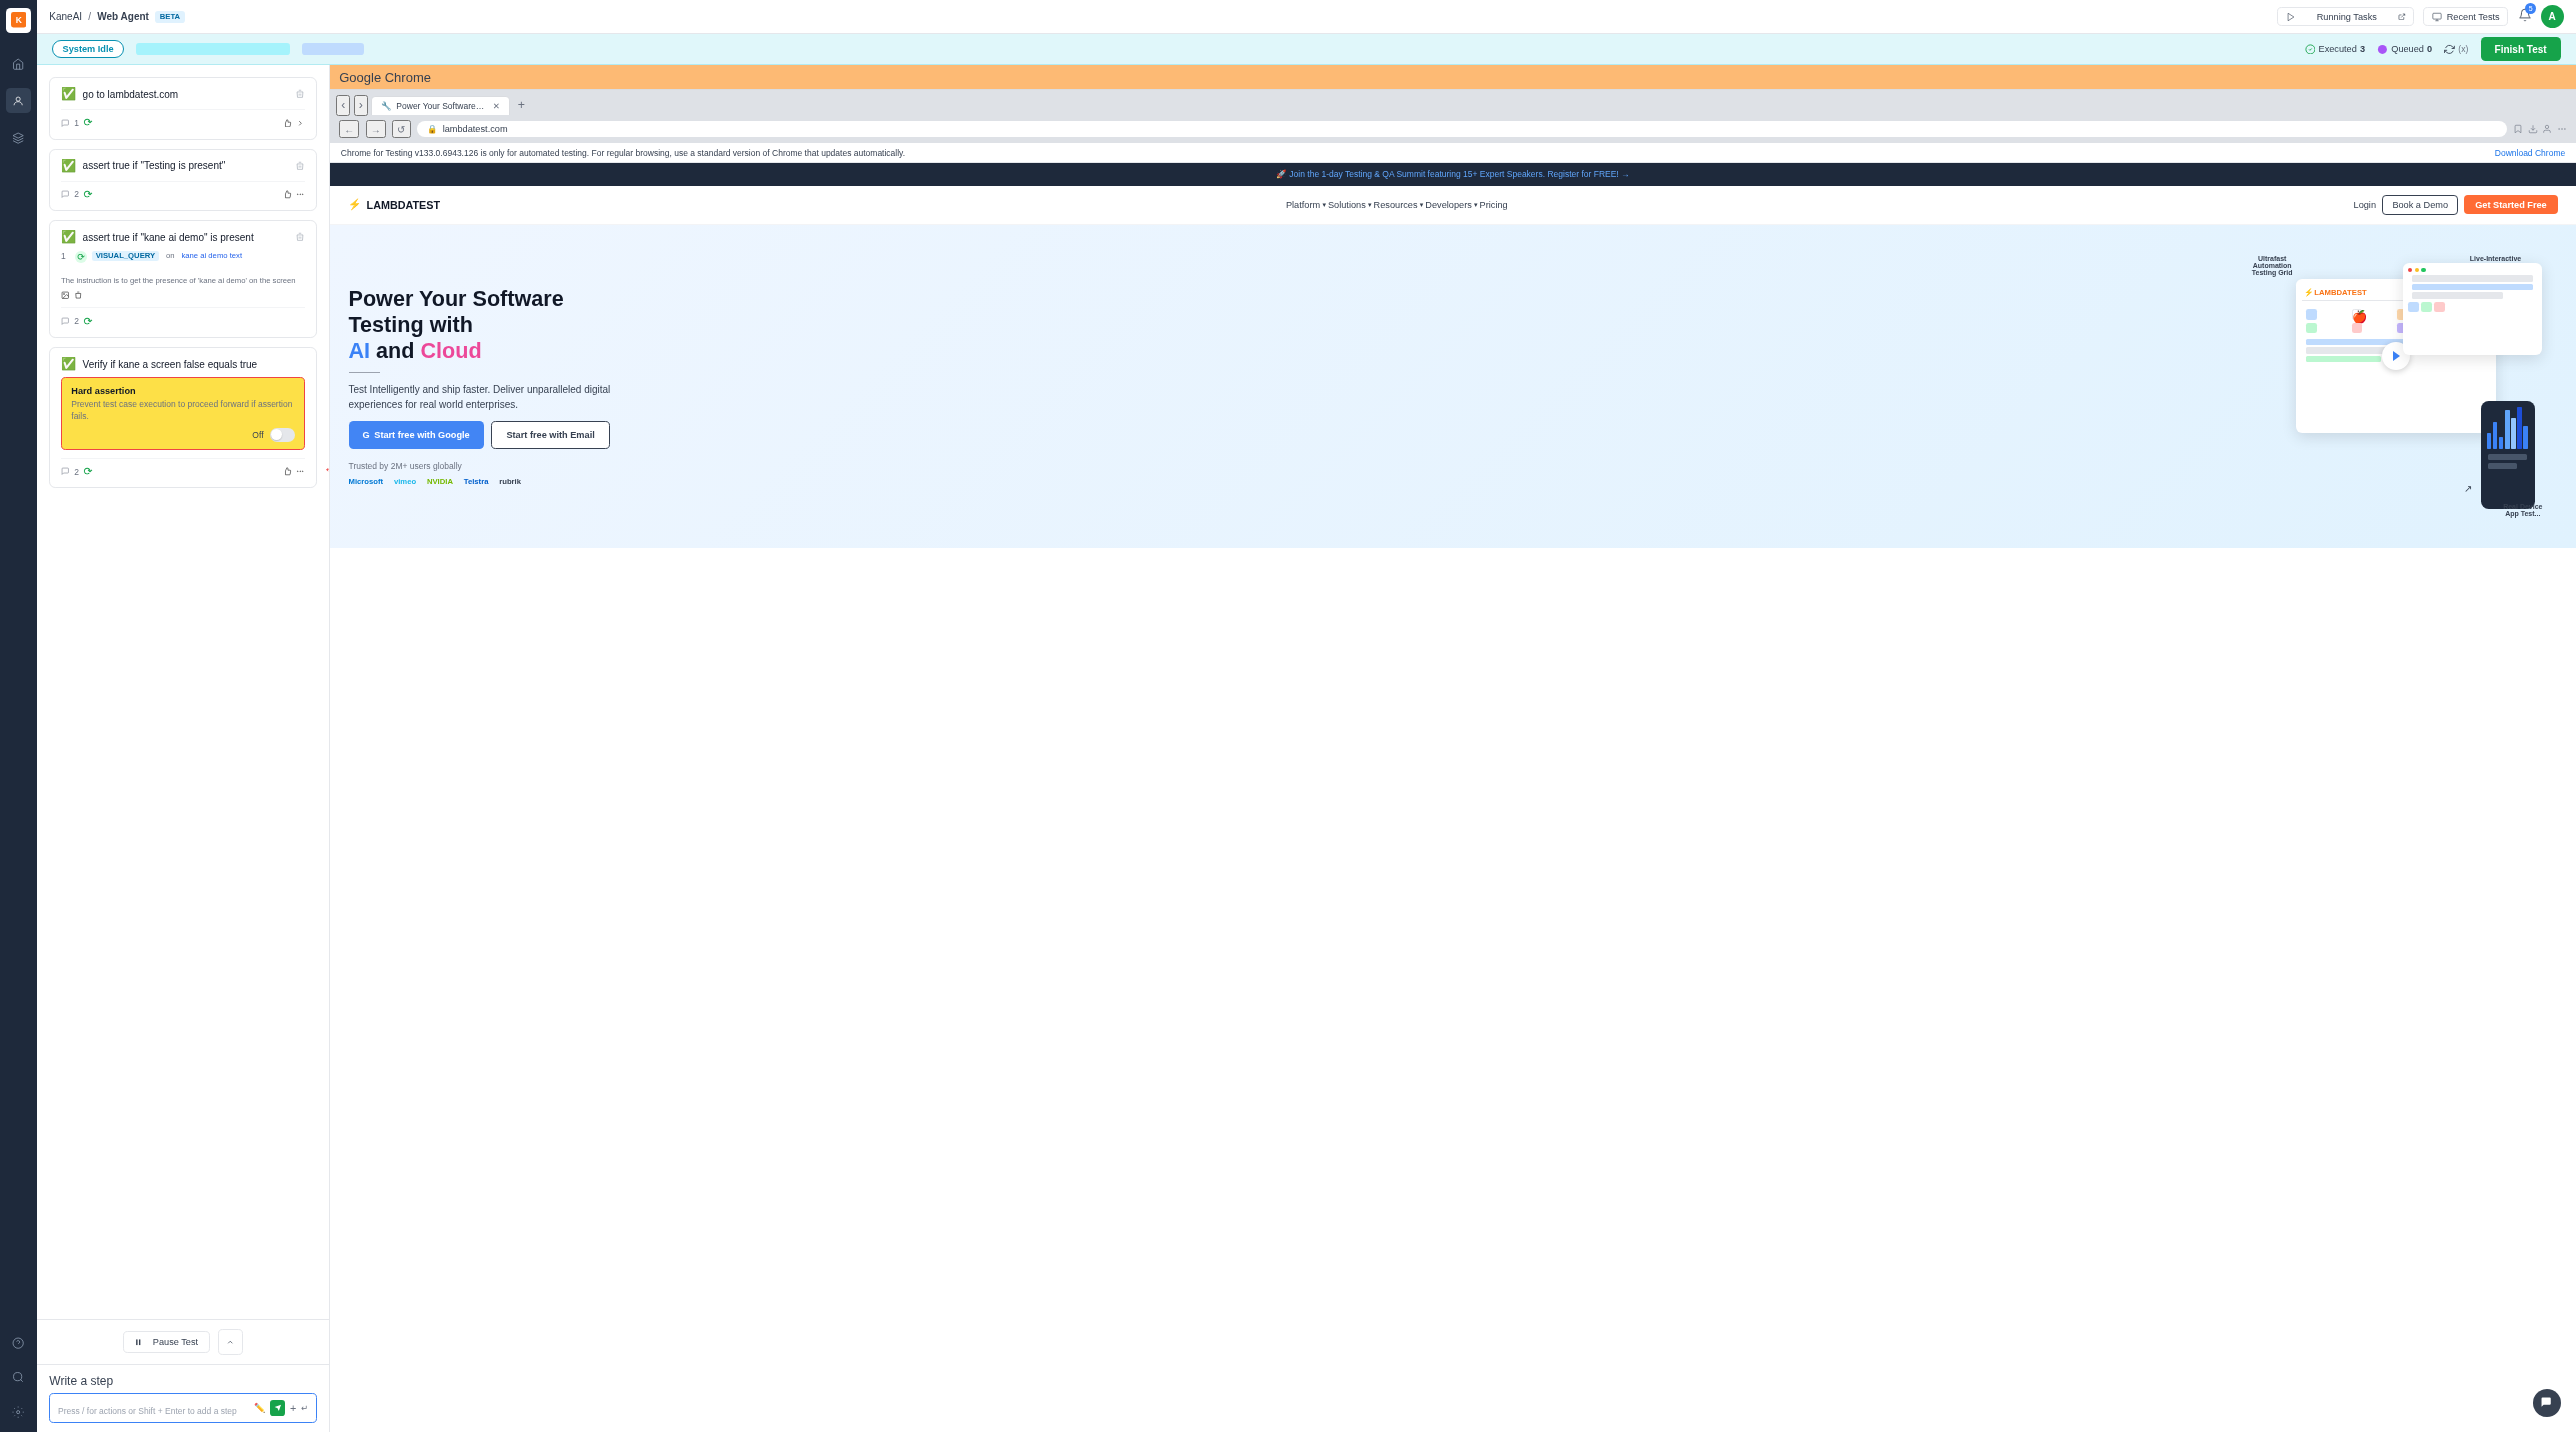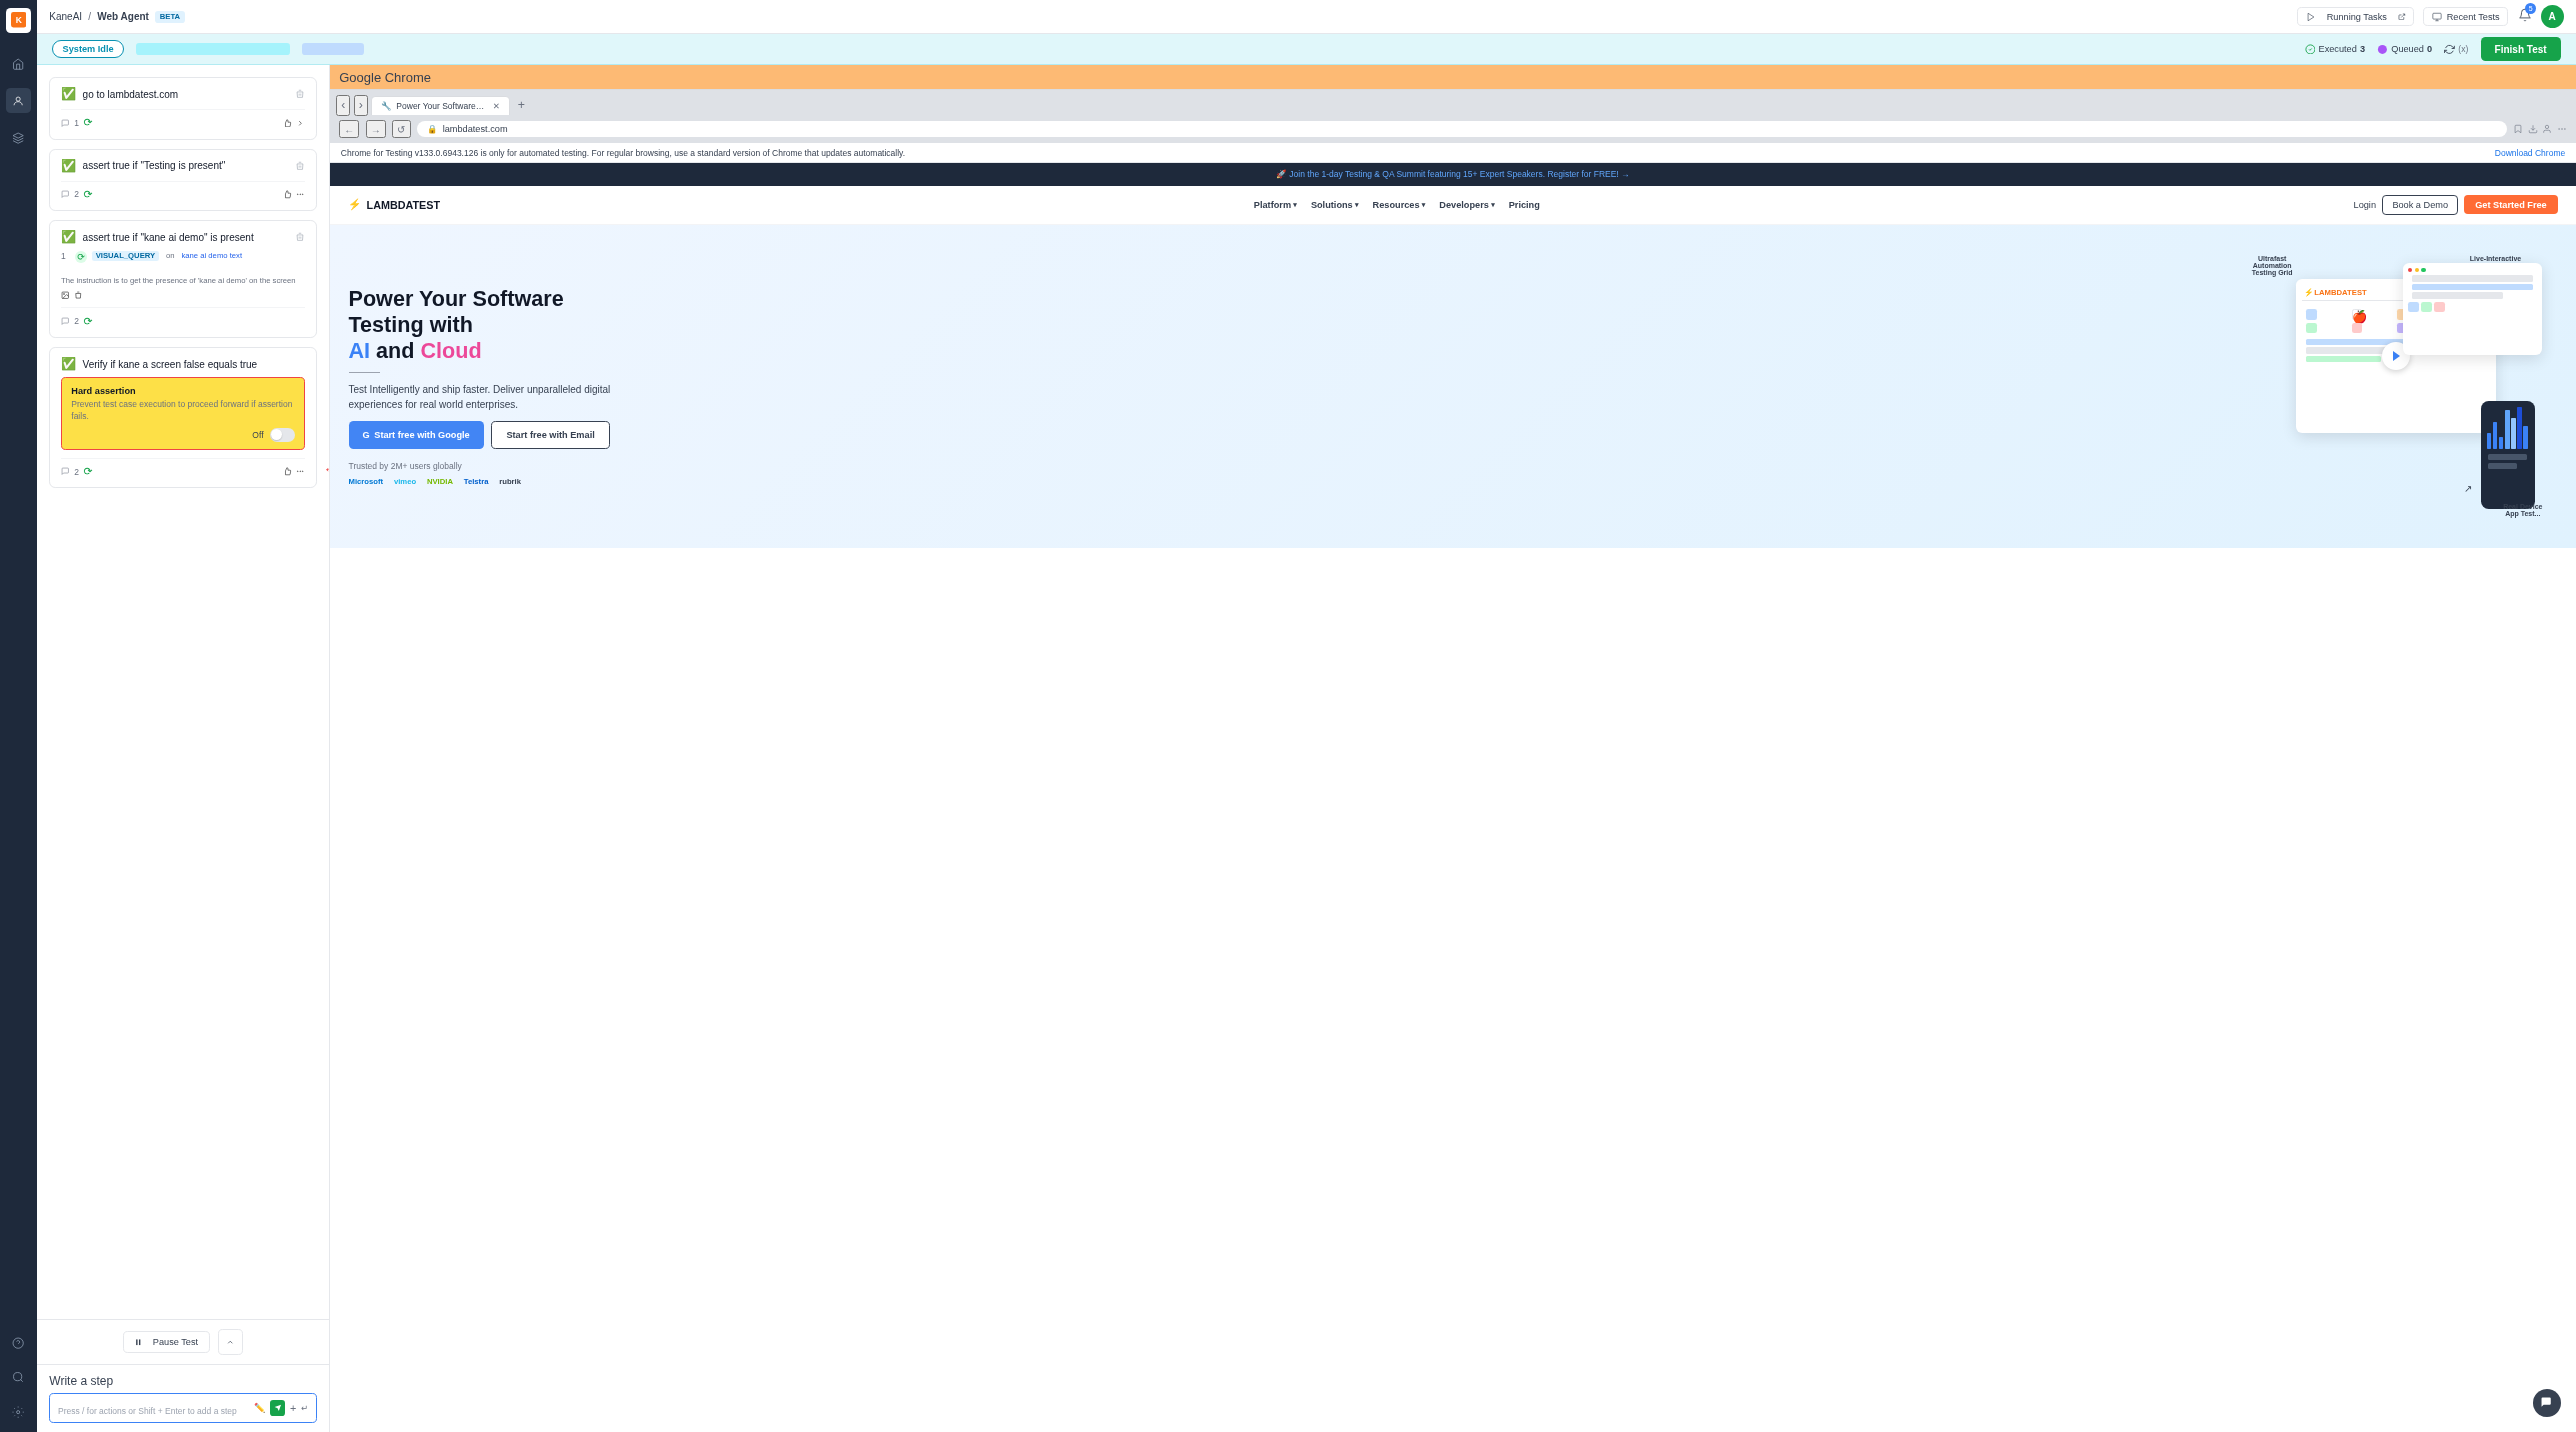--- a/index.html
+++ b/index.html
@@ -8,21 +8,21 @@
     
     .top-header {
       display: flex; align-items: center; justify-content: space-between;
       background: #fff; border-bottom: 0.8px solid #e5e7eb;
       padding: 0 12.3px; height: 34px; position: fixed; top: 0; left: 0; right: 0; z-index: 100;
     }
     .header-left { display: flex; align-items: center; gap: 6.2px; font-size: 10px; color: #374151; }
     .header-breadcrumb { color: #6b7280; }
     .header-right { display: flex; align-items: center; gap: 9.2px; }
     .running-tasks-btn {
-      display: flex; align-items: center; gap: 11px;
+      display: flex; align-items: center; gap: 21px;
       border: 0.8px solid #e5e7eb; background: #fff; padding: 3.9px 7.7px;
       border-radius: 4.6px; font-size: 9.2px; cursor: pointer; color: #374151;
     }
     .recent-tests-btn {
       display: flex; align-items: center; gap: 4.6px;
       border: 0.8px solid #e5e7eb; background: #fff; padding: 3.9px 7.7px;
       border-radius: 4.6px; font-size: 9.2px; cursor: pointer; color: #374151;
     }
     .notif-badge { position: relative; cursor: pointer; }
     .badge-count {
@@ -203,21 +203,21 @@
     .lt-announcement {
       background: #1e293b; color: #fff; text-align: center; padding: 6.2px;
       font-size: 8.5px;
     }
     .lt-announcement span { color: #60a5fa; }
     .lt-nav {
       display: flex; align-items: center; justify-content: space-between;
       padding: 9.2px 18.5px; border-bottom: 0.8px solid #f3f4f6;
     }
     .lt-logo { display: flex; align-items: center; gap: 4.6px; font-size: 10.8px; font-weight: 700; color: #111827; }
-    .lt-nav-links { display: flex; align-items: center; gap: 14px; font-size: 9.2px; color: #374151; font-weight: bold; }
+    .lt-nav-links { display: flex; align-items: center; gap: 2px; font-size: 9.2px; color: #374151; }
     .lt-nav-link { cursor: pointer; display: flex; align-items: center; gap: 2.3px; }
     .lt-nav-actions { display: flex; align-items: center; gap: 6.2px; }
     .lt-login { font-size: 9.2px; color: #374151; cursor: pointer; }
     .lt-demo-btn {
       border: 0.8px solid #374151; background: #fff; padding: 3.9px 9.2px;
       border-radius: 3.9px; font-size: 9.2px; cursor: pointer; color: #374151;
     }
     .lt-get-started-btn {
       background: #ff6b35; color: #fff; border: none; padding: 4.6px 10.8px;
       border-radius: 3.9px; font-size: 9.2px; font-weight: 600; cursor: pointer;

